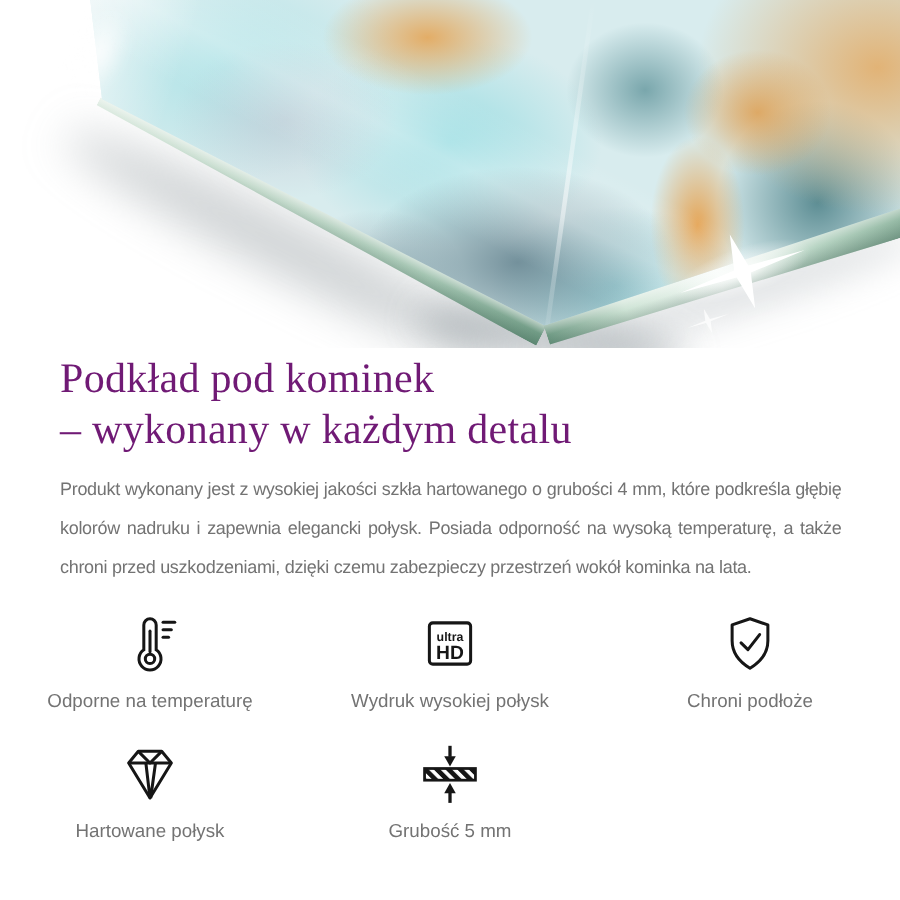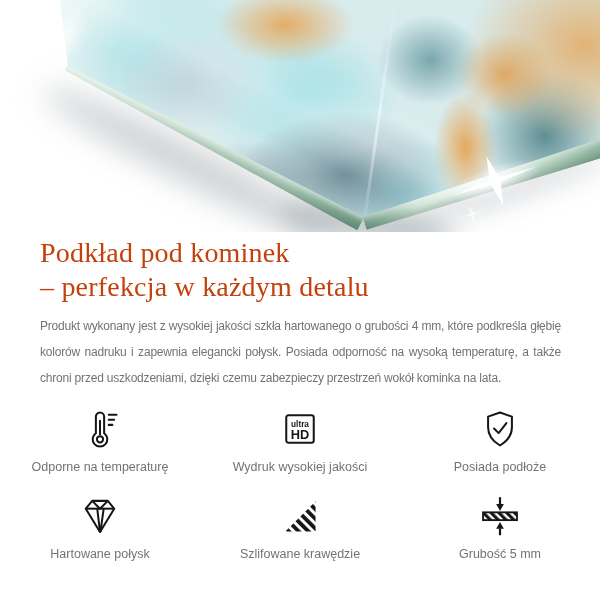--- a/index.html
+++ b/index.html
@@ -49,21 +49,21 @@
   .sheen{left:0;top:0;width:600px;height:235px;
      background:linear-gradient(27deg,rgba(255,255,255,0) 44%,rgba(255,255,255,.28) 52%,rgba(255,255,255,0) 61%);}
   .seam{left:363px;top:-4px;width:3px;height:224px;transform-origin:bottom left;transform:rotate(8deg);
      background:linear-gradient(to bottom,rgba(255,255,255,0),rgba(255,255,255,.5) 60%,rgba(255,255,255,.08));}
   .flare{left:48px;top:4px;width:36px;height:62px;z-index:5;transform:rotate(25deg);filter:blur(4px);
      background:radial-gradient(closest-side,rgba(255,255,255,.9),rgba(255,255,255,0));}
   .sparkle{left:430px;top:126px;z-index:6;}
 
   
   .title{margin:4px 40px 0;font-family:"Liberation Serif","DejaVu Serif",serif;font-weight:400;
-         font-size:28px;line-height:34px;color:#c2410c;letter-spacing:.2px;}
+         font-size:28px;line-height:34px;color:#701a75;letter-spacing:.2px;}
   .desc{margin:9px 40px 0;width:521px;font-size:12px;line-height:26px;letter-spacing:-0.2px;
         color:#737373;text-align:justify;}
 
   
   .features{display:grid;grid-template-columns:repeat(3,1fr);row-gap:20px;margin-top:16px;}
   .feature{display:flex;flex-direction:column;align-items:center;}
   .ficon{height:44px;display:flex;align-items:flex-end;justify-content:flex-end;}
   .ficon svg{display:block;}
   .flabel{margin-top:9px;font-size:12.5px;color:#737373;}
   .ic{stroke:#161616;stroke-width:2.2;fill:none;}
@@ -101,21 +101,21 @@
         <circle r="3.5" fill="#ffffff"></circle>
       </g>
       <g transform="translate(42,88) rotate(-19) scale(0.33)" opacity="0.75">
         <path d="M-44,0 L-5,-2.5 L0,-26 L5,-2.5 L44,0 L5,2.5 L0,26 L-5,2.5 Z" fill="#ffffff"></path>
       </g>
     </svg>
   </div>
 
   <h1 class="title">
     <span>Podkład pod kominek</span><br>
-    <span>– perfekcja w każdym detalu</span>
+    <span>– wykonany w każdym detalu</span>
   </h1>
 
   <p class="desc">Produkt wykonany jest z wysokiej jakości szkła hartowanego o grubości 4 mm, które podkreśla głębię kolorów nadruku i zapewnia elegancki połysk. Posiada odporność na wysoką temperaturę, a także chroni przed uszkodzeniami, dzięki czemu zabezpieczy przestrzeń wokół kominka na lata.</p>
 
   <div class="features">
 
     <div class="feature">
       <div class="ficon">
         <svg width="44" height="44" viewBox="0 0 48 48">
           <g class="ic" stroke-linecap="round">
@@ -132,60 +132,47 @@
     </div>
 
     <div class="feature">
       <div class="ficon">
         <svg width="44" height="44" viewBox="0 0 48 48">
           <rect class="ic" x="9" y="9" width="30" height="30" rx="2.5" stroke-width="2.4"></rect>
           <text x="24" y="22" text-anchor="middle" font-family="Liberation Sans, sans-serif" font-size="9" font-weight="bold" fill="#161616">ultra</text>
           <text x="24" y="35" text-anchor="middle" font-family="Liberation Sans, sans-serif" font-size="14" font-weight="bold" fill="#161616">HD</text>
         </svg>
       </div>
-      <div class="flabel">Wydruk wysokiej jakości</div>
+      <div class="flabel">Wydruk wysokiej połysk</div>
     </div>
 
     <div class="feature">
       <div class="ficon">
         <svg width="44" height="44" viewBox="0 0 48 48">
           <path class="ic" stroke-linejoin="round" d="M24,6 L37,10.5 V22 C37,31.5 31.5,37.5 24,42 C16.5,37.5 11,31.5 11,22 V10.5 Z"></path>
           <path class="ic" stroke-width="2.6" stroke-linecap="round" stroke-linejoin="round" d="M17.5,23.5 L22.5,28.5 L31,17.5"></path>
         </svg>
       </div>
-      <div class="flabel">Posiada podłoże</div>
+      <div class="flabel">Chroni podłoże</div>
     </div>
 
     <div class="feature">
       <div class="ficon">
         <svg width="44" height="44" viewBox="0 0 48 48">
           <g class="ic" stroke-linejoin="round">
             <path d="M15.5,7.5 H32.5 L39.5,16 L24,41.5 L8.5,16 Z"></path>
             <path d="M8.5,16 H39.5"></path>
             <path d="M15.5,7.5 L24,16 L32.5,7.5"></path>
             <path d="M21,16 L24,41.5 M28,16 L24.5,41.5"></path>
           </g>
         </svg>
       </div>
       <div class="flabel">Hartowane połysk</div>
     </div>
 
-    <div class="feature">
-      <div class="ficon">
-        <svg width="44" height="44" viewBox="0 0 48 48">
-          <defs>
-            <pattern id="hatchA" width="7.5" height="7.5" patternUnits="userSpaceOnUse" patternTransform="rotate(-45)">
-              <rect width="4.2" height="7.5" fill="#161616"></rect>
-            </pattern>
-          </defs>
-          <path d="M8,41 L41,8 V41 Z" fill="url(#hatchA)"></path>
-        </svg>
-      </div>
-      <div class="flabel">Szlifowane krawędzie</div>
-    </div>
 
     <div class="feature">
       <div class="ficon">
         <svg width="44" height="44" viewBox="0 0 48 48">
           <defs>
             <pattern id="hatchB" width="6" height="6" patternUnits="userSpaceOnUse" patternTransform="rotate(-45)">
               <rect width="3.4" height="6" fill="#161616"></rect>
             </pattern>
           </defs>
           <rect x="5.5" y="20" width="37" height="8.5" fill="url(#hatchB)" stroke="#161616" stroke-width="2"></rect>

